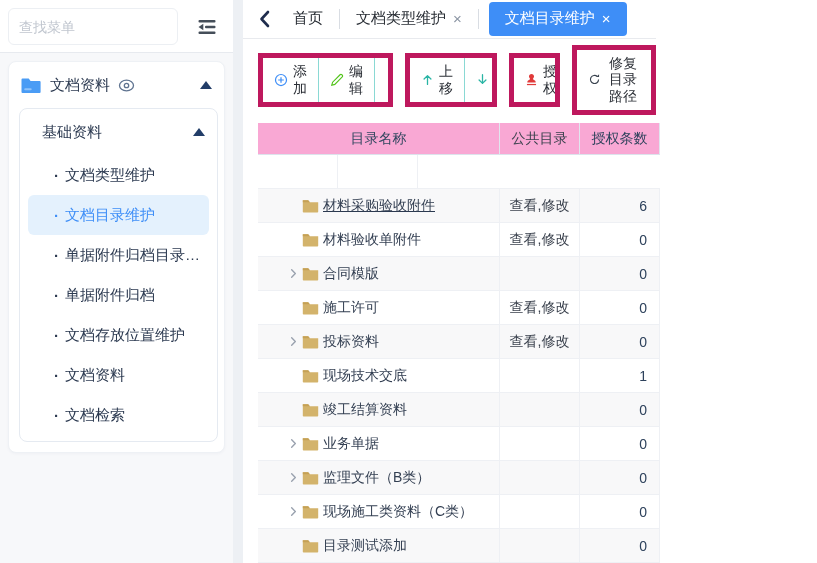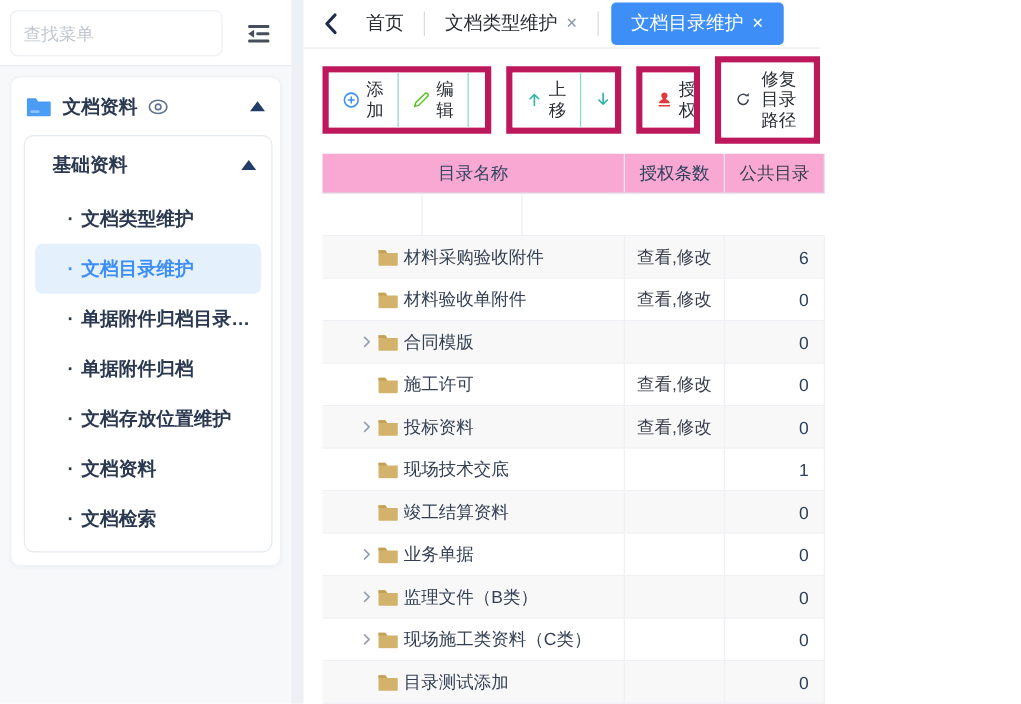--- a/index.html
+++ b/index.html
@@ -8,21 +8,21 @@
   .app { display:flex; width:656px; height:563px;justify-content:space-between; }
 
   
   .sidebar { width:233px; height:100%; background:#f7f8fa; flex:0 0 233px; display:flex; flex-direction:column; }
   .side-top { height:53px; background:#fff; border-bottom:1px solid #e7eaef; position:relative; }
   .search-input { position:absolute; left:8px; top:8px; width:170px; height:37px; border:1px solid #eceff3;
     border-radius:6px; padding:0 10px; font-size:14px; color:#333; outline:none; background:#fff; font-family:inherit; }
   .search-input::placeholder { color:#c0c6cf; }
   .fold-btn { position:absolute; right:12px; top:13px; width:28px; height:28px; display:flex; align-items:center; justify-content:center; cursor:pointer; }
   .side-card { margin:8px 8px 0 8px; background:#fff; border:1px solid #eef1f5; border-radius:8px;
-    box-shadow:0 1px 3px rgba(40,60,90,.04); padding-bottom:10px;font-weight:bold; }
+    box-shadow:0 1px 3px rgba(40,60,90,.04); padding-bottom:10px; }
   .root-row { height:46px; display:flex; align-items:center; padding:0 12px; font-size:15px; }
   .root-row .lbl { margin-left:9px; }
   .root-row .eye { margin-left:8px; display:flex; }
   .tri-up { width:0; height:0; border-left:6px solid transparent; border-right:6px solid transparent;
     border-bottom:8px solid #223d68; margin-left:auto; }
   .group-card { margin:0 6px 0 10px; background:#fff; border:1px solid #e5eaf1; border-radius:8px; padding-bottom:6px; }
   .group-head { height:46px; display:flex; align-items:center; padding:0 12px 0 22px; font-size:15px; }
   .menu-item { height:40px; display:flex; align-items:center; padding-left:34px; font-size:15px; color:#2b3950;
     cursor:pointer; white-space:nowrap; overflow:hidden; }
   .menu-item::before { content:"·"; font-weight:bold; margin-right:6px; color:#2b3950; }
@@ -223,30 +223,30 @@
               </svg>
             </span>
             <span>修复目录路径</span>
           </button>
         </div>
       </div>
 
     <div class="table">
       <div class="thead">
         <div class="th col-name">目录名称</div>
+        <div class="th col-pub">公共目录</div>
         <div class="th col-cnt" style="justify-content:center;padding-right:0">授权条数</div>
-        <div class="th col-pub">公共目录</div>
       </div>
       <div id="table-body">
           <div class="trow">
             <div class="td col-pub"></div>
             <div class="td col-cnt"></div>
           </div>
           <div class="trow stripe">
-            <div class="td col-name" style="padding-left: 27px;">
+            <div class="td col-name" style="padding-left: 27px; text-decoration: underline;">
               <span class="chev-slot"></span>
               <span class="folder-slot">
                 <svg width="17" height="14" viewBox="0 0 17 14">
                   <path d="M.8 1.2h5.4l1.6 2.1h8.4v9.5a.8.8 0 0 1-.8.8H1.6a.8.8 0 0 1-.8-.8V1.2z" fill="#d3b36b"></path>
                   <path d="M.8 1.2h5.4l1.6 2.1H.8z" fill="#c5a155"></path>
                 </svg>
               </span>
               <span class="dir-name">材料采购验收附件</span>
             </div>
             <div class="td col-pub">查看,修改</div>

